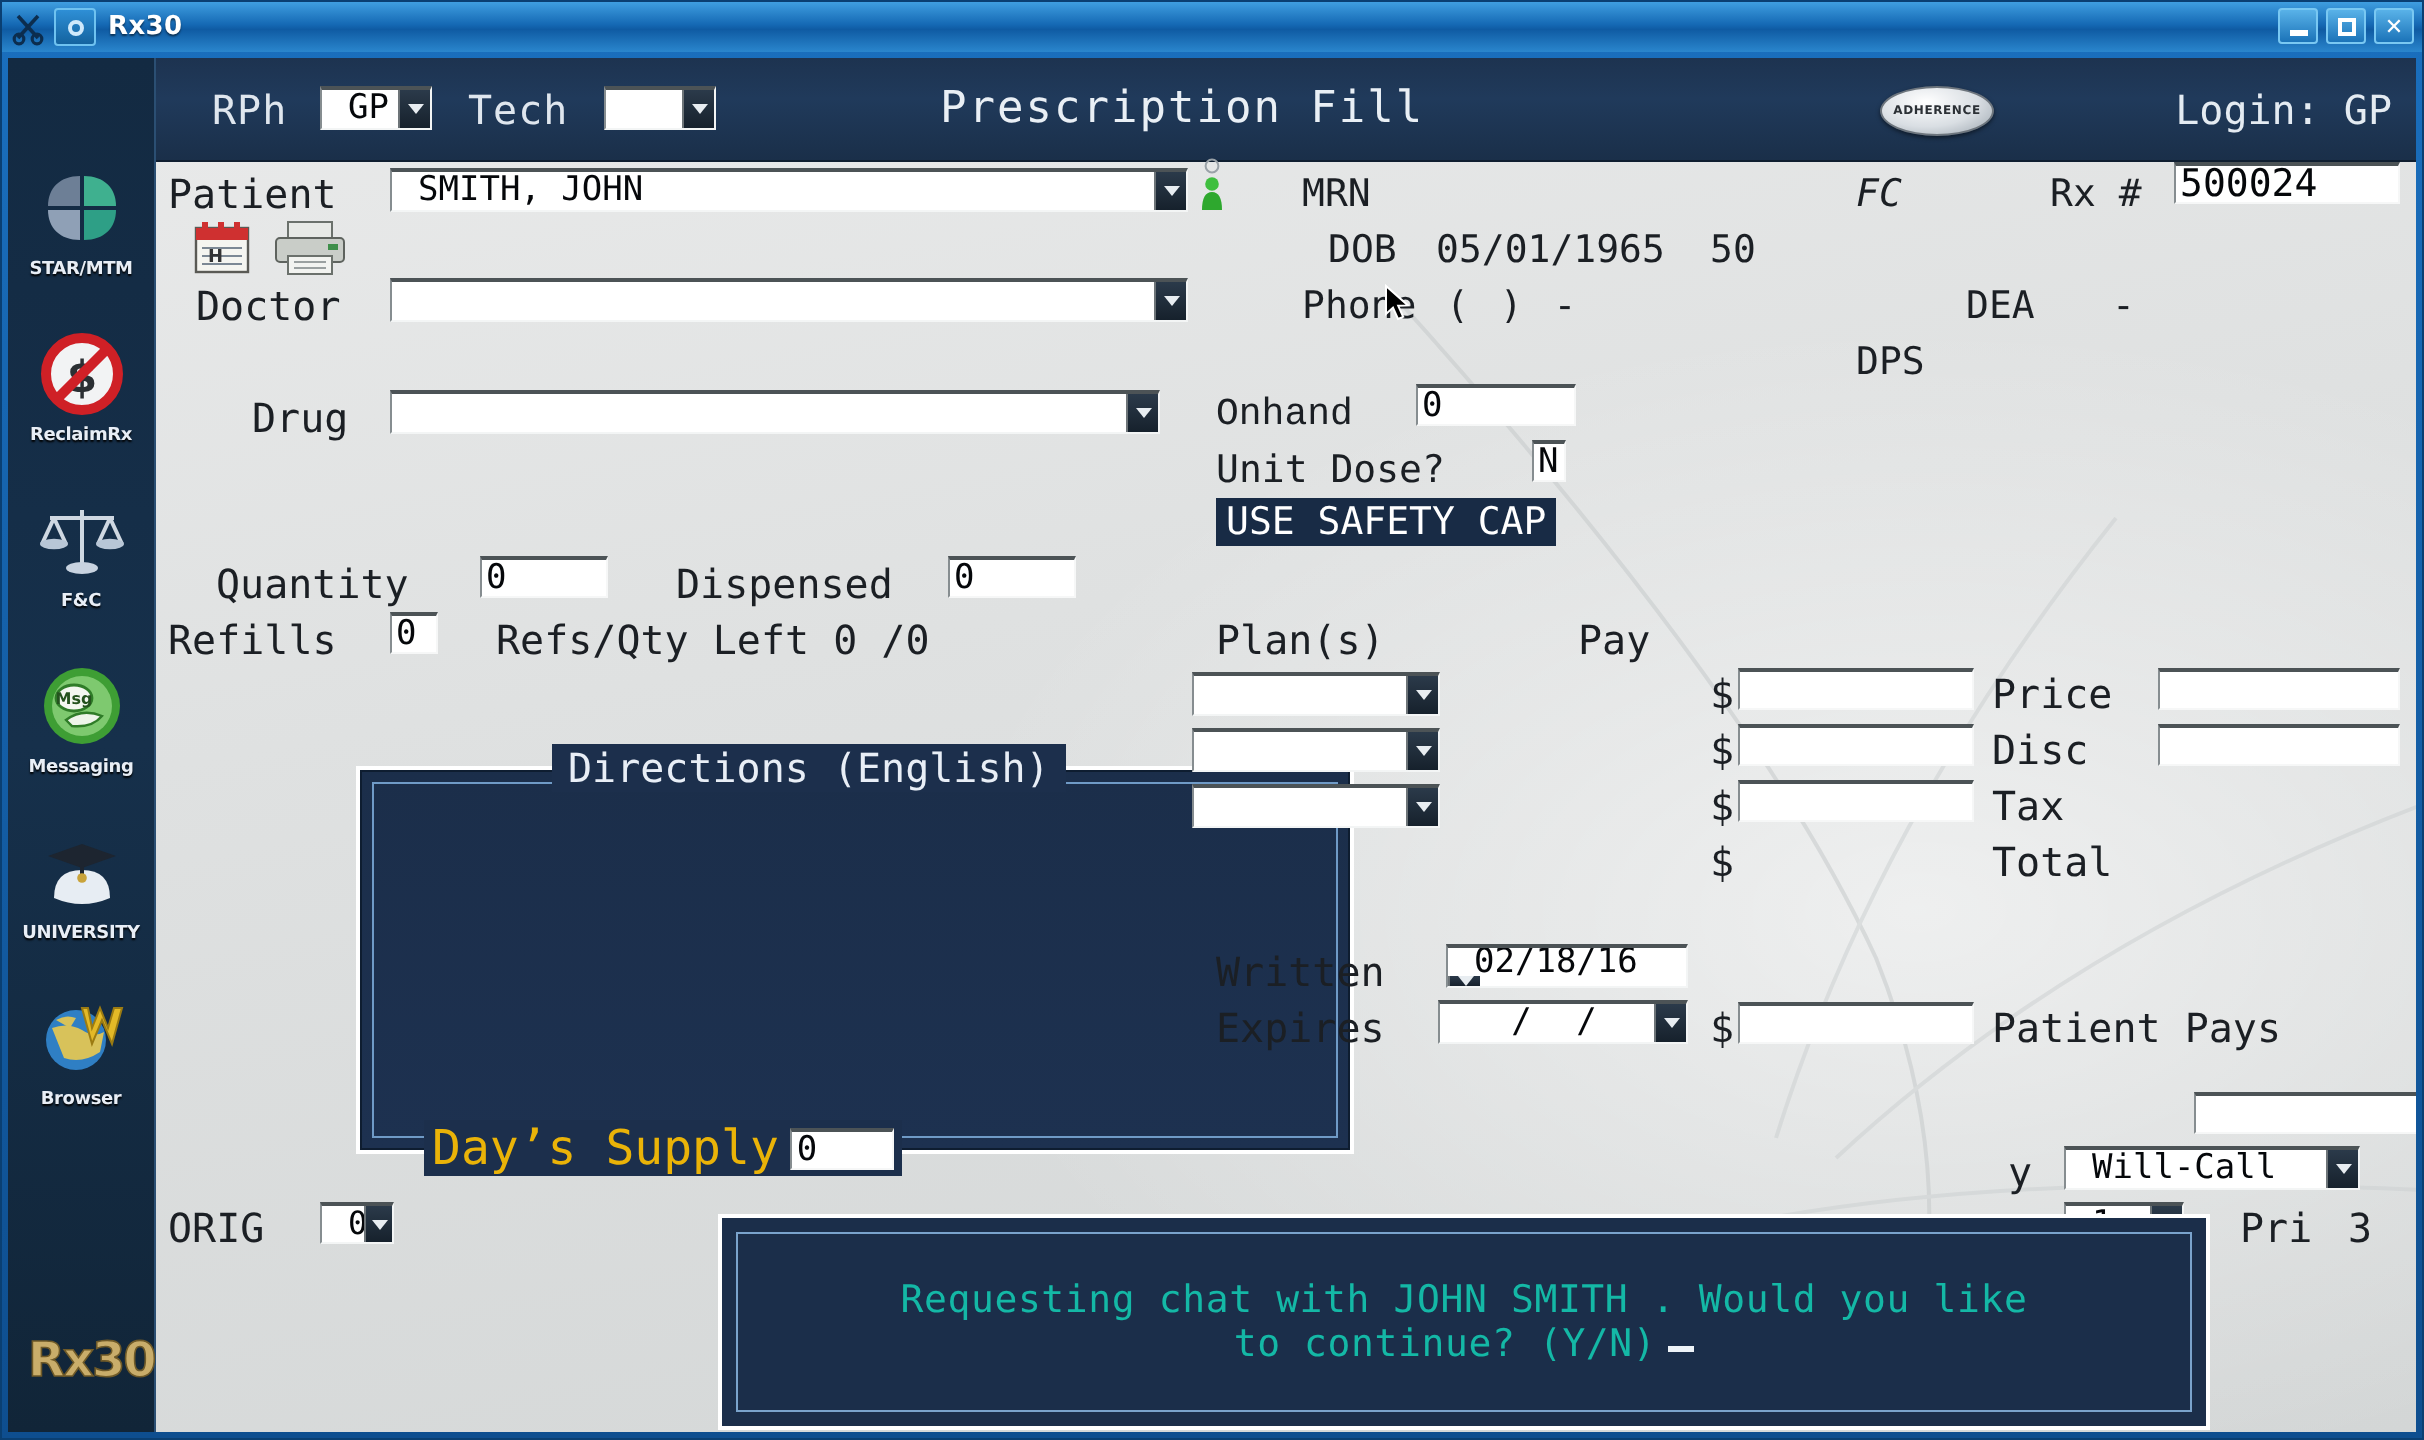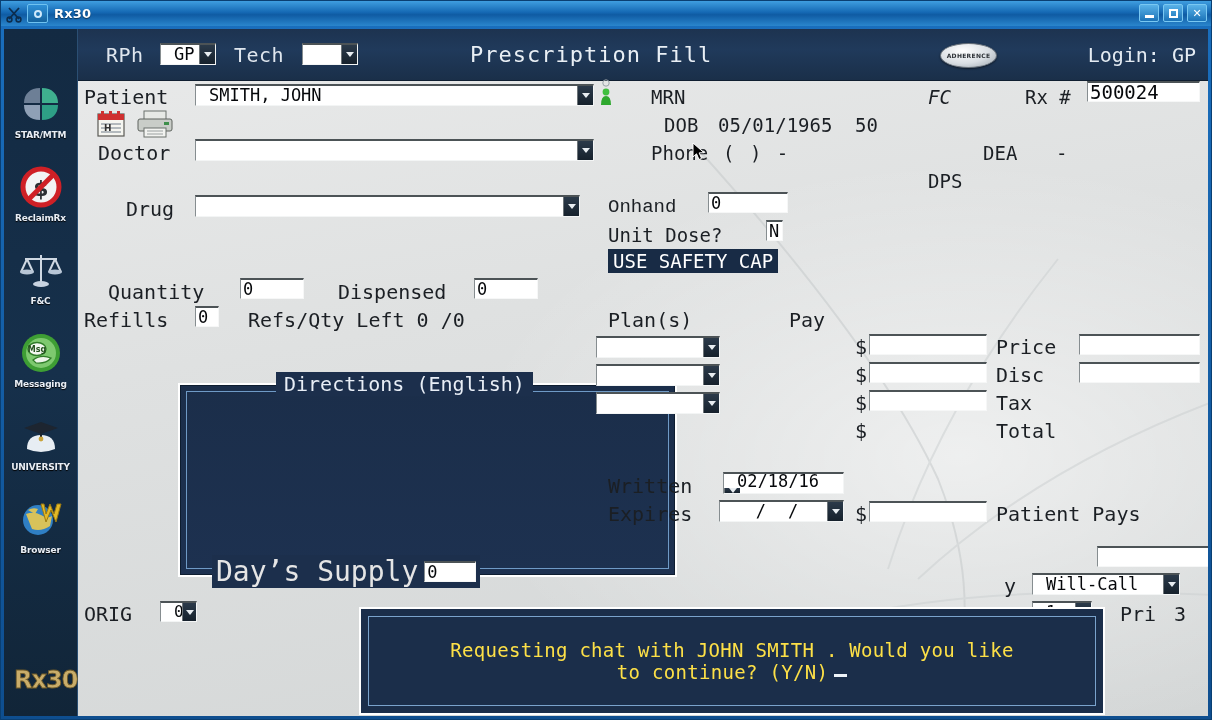--- a/index.html
+++ b/index.html
@@ -216,39 +216,39 @@
     padding: 0 8px;
     color:#e8eef6; font-size: 20px;
     font-family:"DejaVu Sans Mono",monospace;
     white-space: nowrap;
   }
   #days-supply-wrap {
     position:absolute; bottom: -13px; left: 32px;
     display:flex; align-items:center; gap:6px;
     background:#1c2f4c; padding: 0 4px;
   }
-  #days-supply-wrap .ds-lbl { color:#e5e5e5; font-size:28px; font-family:"DejaVu Sans Mono",monospace; white-space:nowrap;}
+  #days-supply-wrap .ds-lbl { color:#eab308; font-size:24px; font-family:"DejaVu Sans Mono",monospace; white-space:nowrap;}
 
   
   #chat-dialog {
     position:absolute; left: 281px; top: 578px;
     width: 746px; height: 108px;
     background: #1b2e4a;
     border: 2px solid #ffffff;
     z-index: 40;
   }
   #chat-dialog .inner {
     position:absolute; inset: 7px;
     border: 1px solid #7aa3cc;
     display:flex; flex-direction:column;
     align-items:center; justify-content:center;
     padding: 6px 10px;
   }
   #chat-dialog .line {
-    color:#fde047;
+    color:#14b8a6;
     font-family:"DejaVu Sans Mono",monospace;
     font-size: 19px;
     letter-spacing: .3px;
     white-space: nowrap;
     text-align:center;
   }
   .blink-cursor {
     display:inline-block; width:13px; height:3px;
     background:#eef3f8; vertical-align: baseline;
     margin-left: 6px; margin-bottom: 2px;

